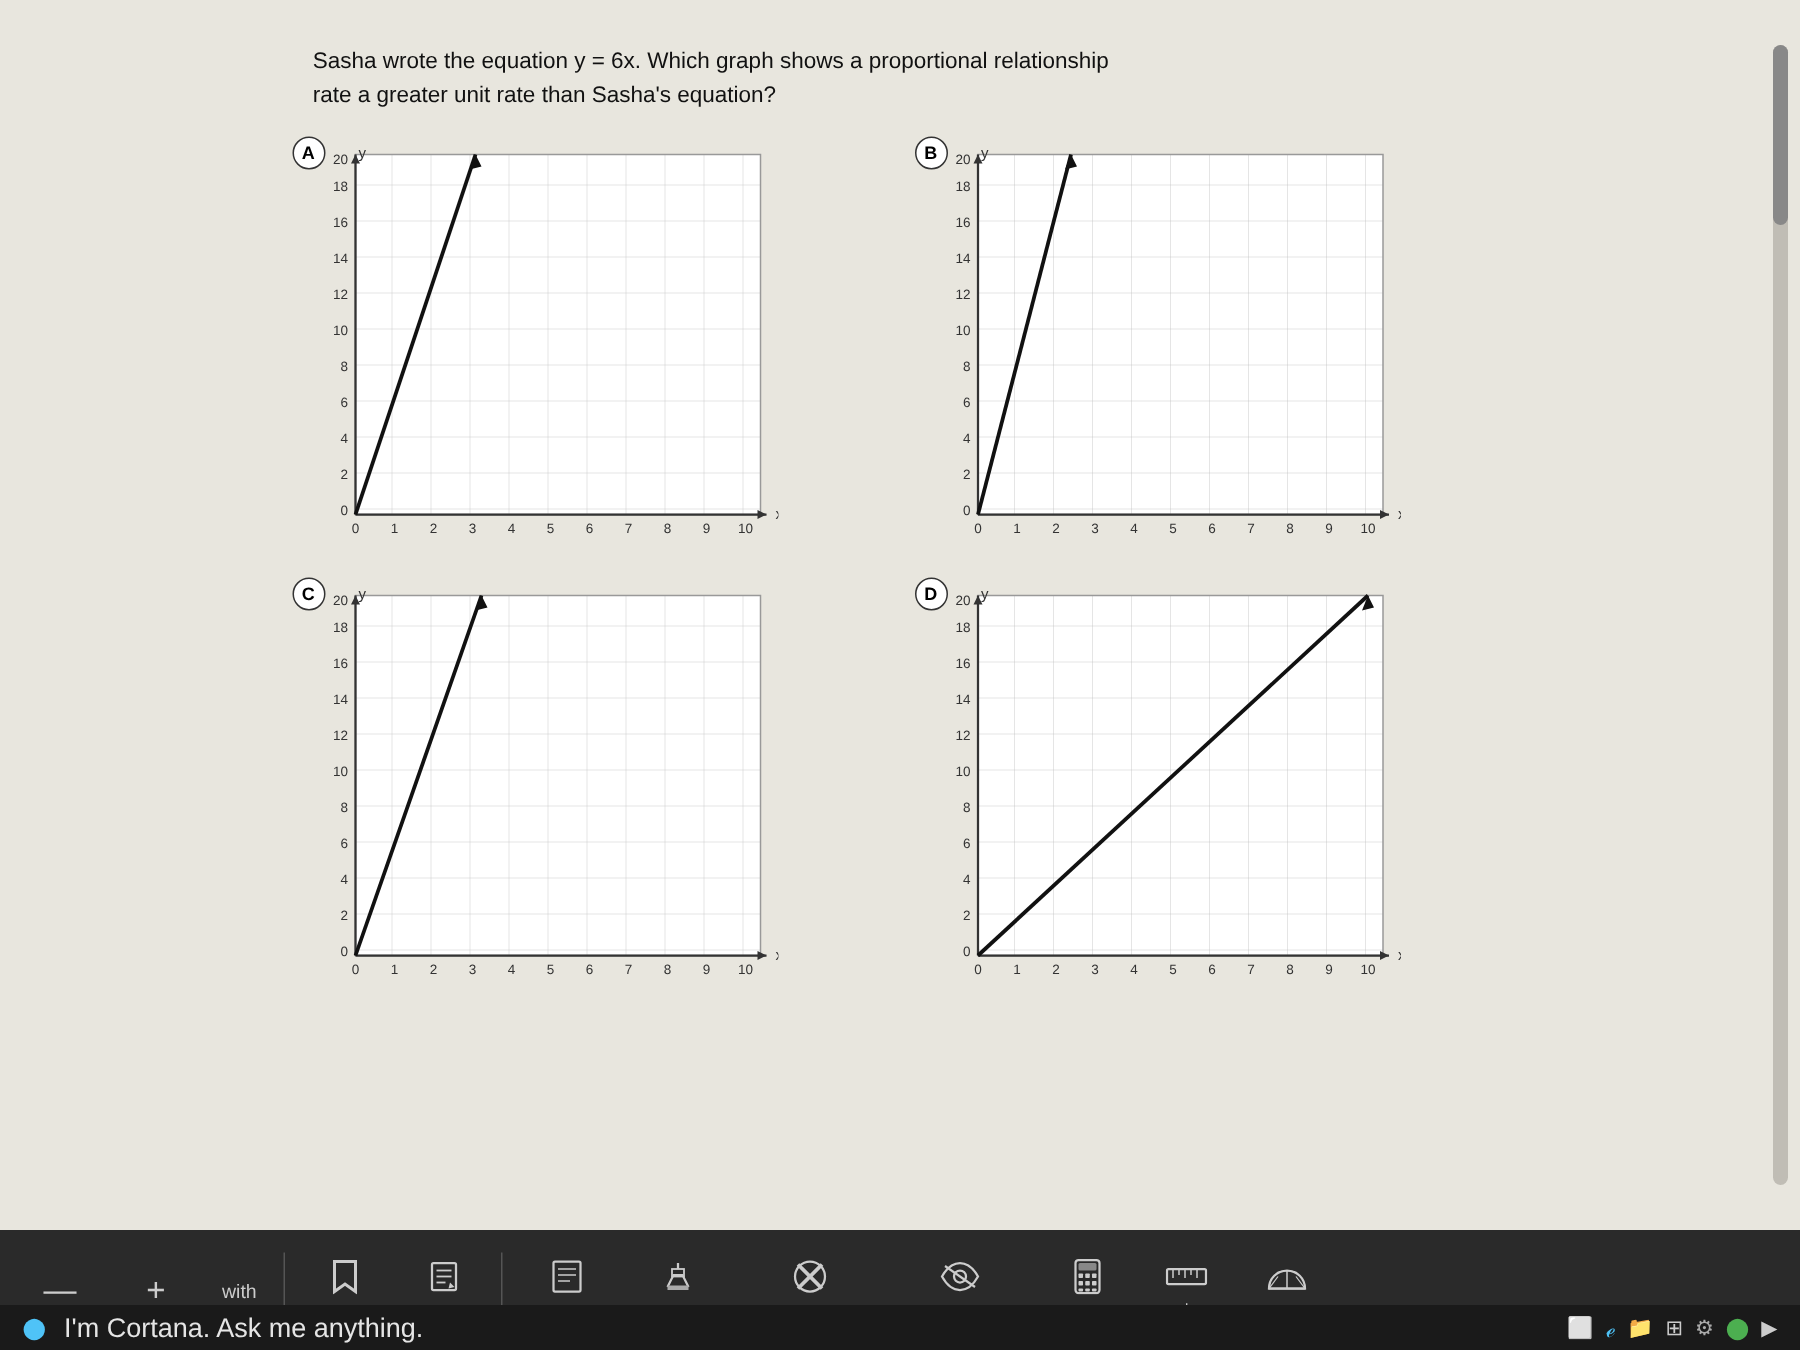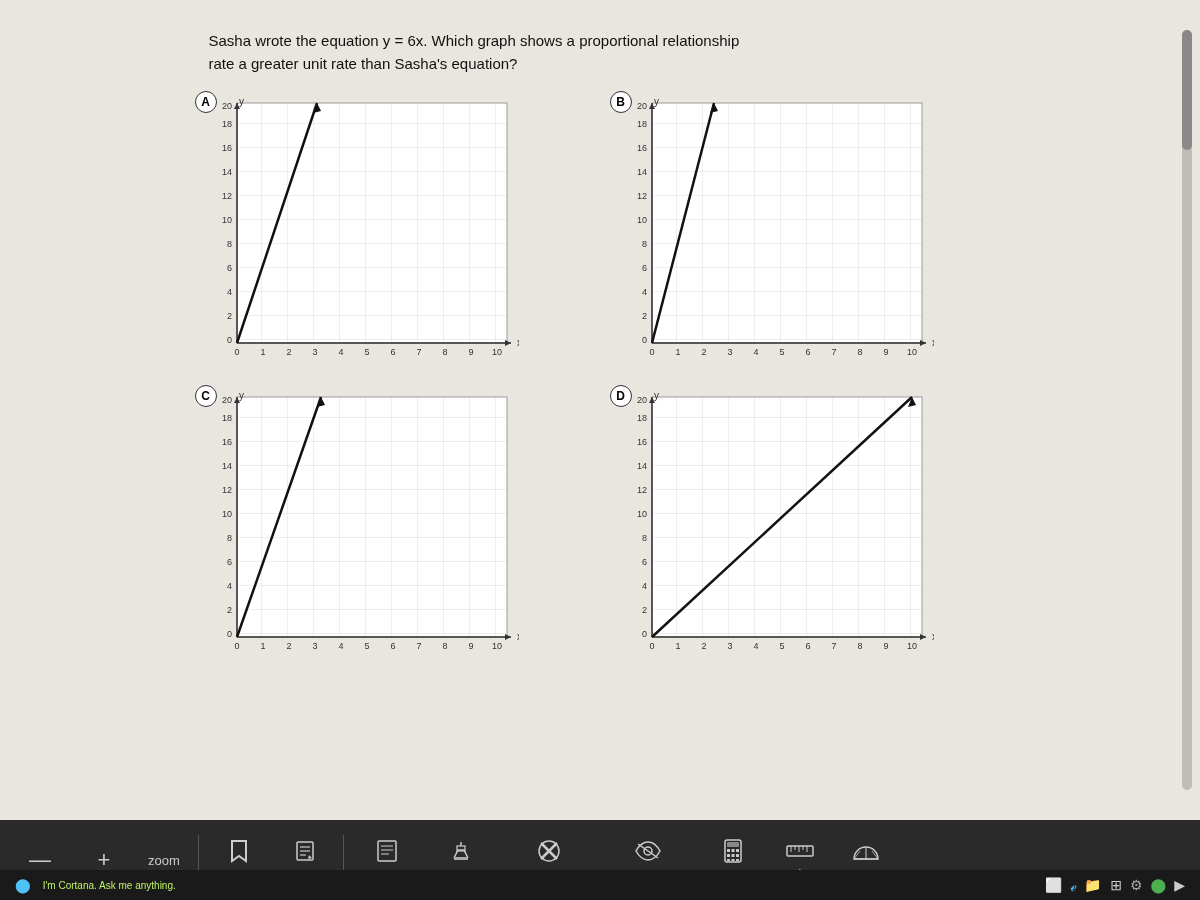--- a/index.html
+++ b/index.html
@@ -370,21 +370,21 @@
 
 <div class="toolbar">
 
   <div class="tool-item">
     <span class="tool-icon">—</span>
   </div>
   <div class="tool-item">
     <span class="tool-icon">+</span>
   </div>
   <div class="zoom-area">
-    <span>zoom</span>
+    <span>with</span>
   </div>
 
   <div class="tool-divider"></div>
 
   <div class="tool-item">
     <span class="tool-icon">
       <svg width="20" height="24" viewBox="0 0 20 24" fill="none">
         <path d="M3 2h14v20l-7-5-7 5V2z" stroke="#ccc" stroke-width="2" fill="none"></path>
       </svg>
     </span>
@@ -495,21 +495,21 @@
         <line x1="26" y1="18" x2="20" y2="10" stroke="#ccc" stroke-width="0.8"></line>
       </svg>
     </span>
     <span style="color:#ccc;font-size:10px;">protractor</span>
   </div>
 
 </div>
 
 <div style="position:absolute;bottom:0;left:0;width:1200px;height:30px;background:#1a1a1a;display:flex;align-items:center;padding:0 15px;gap:12px;">
   <span style="color:#4fc3f7;font-size:14px;">⬤</span>
-  <span style="color:#bef264;font-size:10px;">I'm Cortana. Ask me anything.</span>
+  <span style="color:#e5e5e5;font-size:18px;">I'm Cortana. Ask me anything.</span>
 
   <div style="margin-left:auto;display:flex;gap:8px;align-items:center;">
     <span style="color:#ccc;font-size:14px;">⬜</span>
     <span style="color:#4fc3f7;font-size:14px;">ℯ</span>
     <span style="color:#e8a020;font-size:14px;">📁</span>
     <span style="color:#ccc;font-size:14px;">⊞</span>
     <span style="color:#aaa;font-size:14px;">⚙</span>
     <span style="color:#4caf50;font-size:14px;">⬤</span>
     <span style="color:#ccc;font-size:14px;">▶</span>
   </div>

